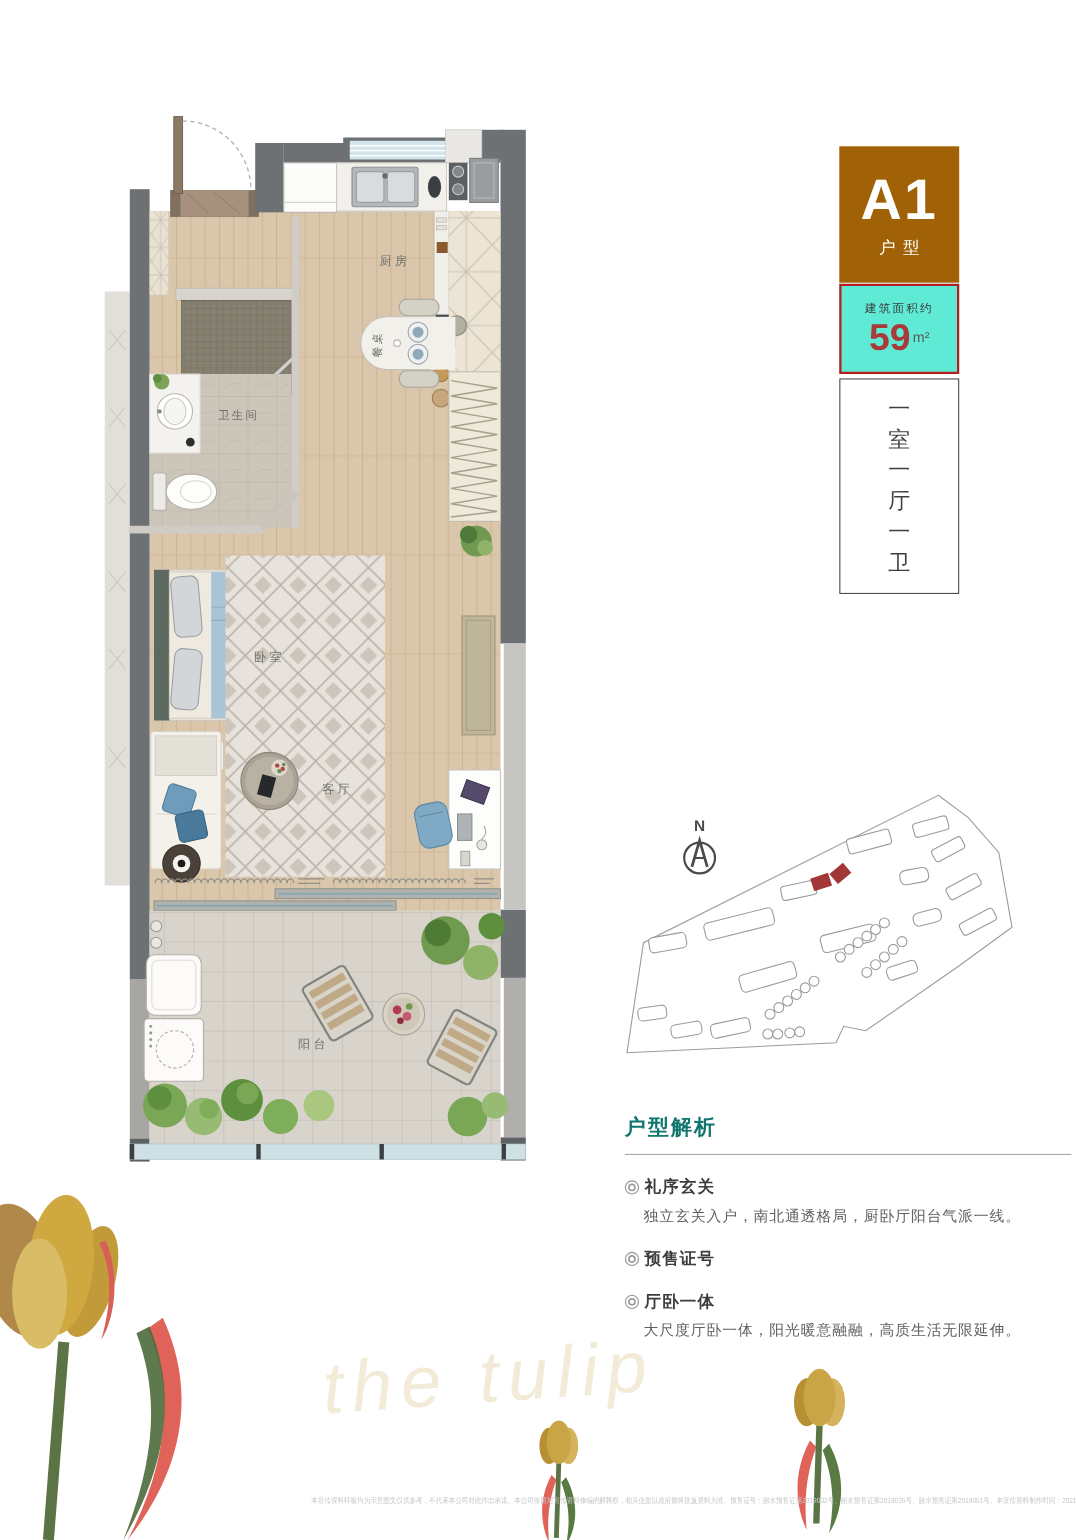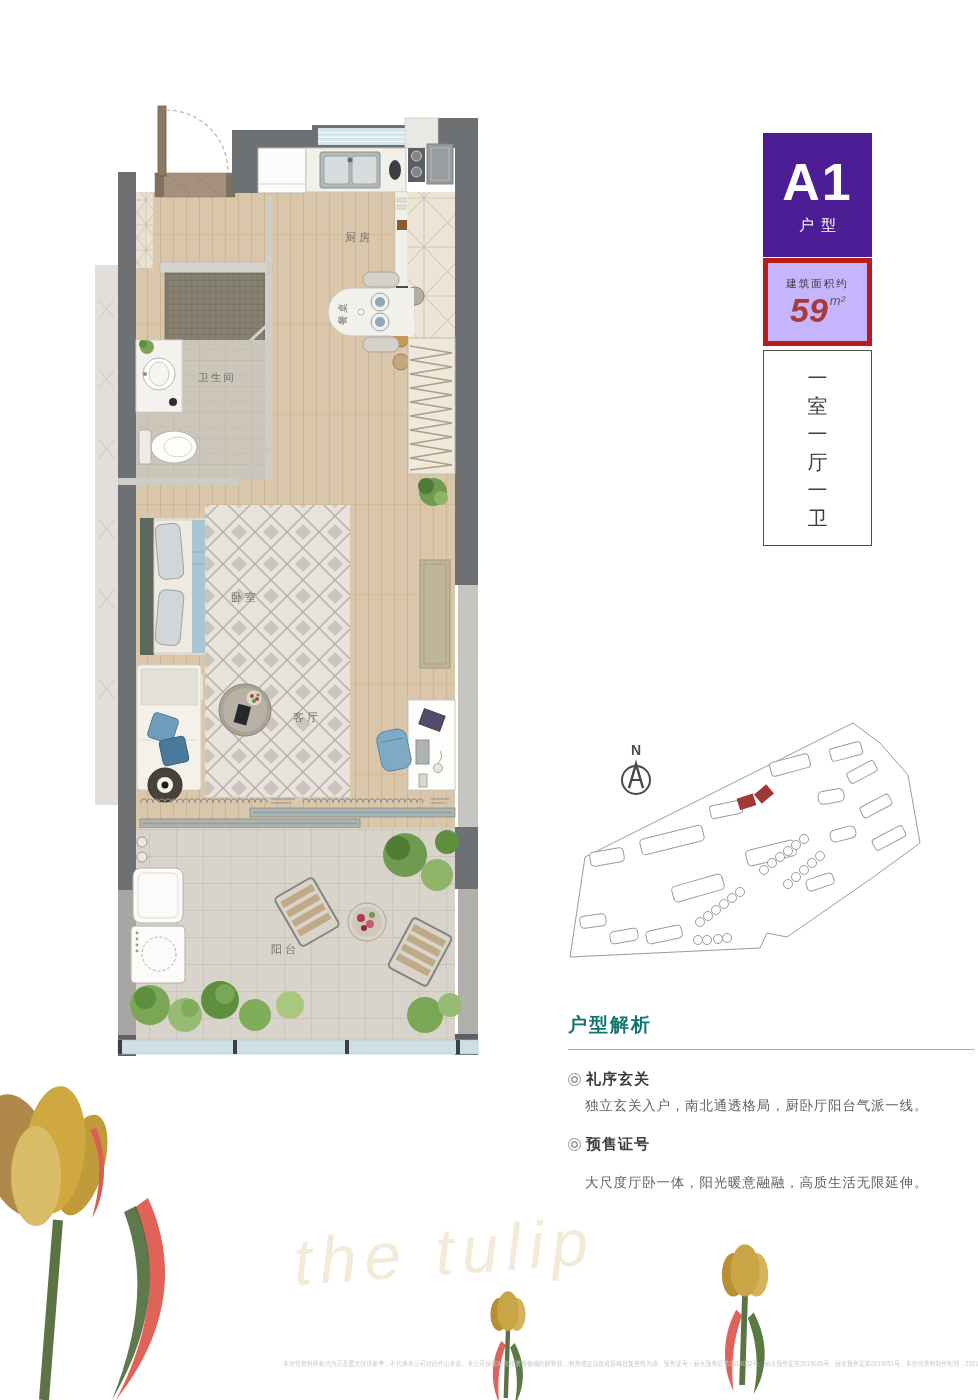--- a/index.html
+++ b/index.html
@@ -1,28 +1,28 @@
 <!DOCTYPE html>
 <html><head>
 <meta charset="utf-8">
 <style>
   html,body{margin:0;padding:0;background:#fff;}
   .canvas{position:relative;width:978px;height:1400px;background:#ffffff;overflow:hidden;
           font-family:"Liberation Sans",sans-serif;}
   .abs{position:absolute;}
   
   .badge-col{position:absolute;left:763px;top:133px;width:109px;}
-  .badge{background:#4c1d95;color:#fff;height:124px;display:flex;flex-direction:column;
+  .badge{background:#a16207;color:#fff;height:124px;display:flex;flex-direction:column;
          align-items:center;justify-content:center;}
   .badge .code{font-size:52px;font-weight:bold;line-height:1;letter-spacing:2px;}
   .badge .suffix{font-size:15px;letter-spacing:7px;margin-top:8px;text-indent:7px;}
-  .area-box{border:5px solid #b91c1c;background:#c4b5fd;height:78px;margin-top:1px;
+  .area-box{border:2px solid #b91c1c;background:#5eead4;height:78px;margin-top:1px;
             display:flex;flex-direction:column;align-items:center;justify-content:center;}
   .area-label{font-size:10.5px;color:#3c3c3c;letter-spacing:2px;}
-  .area-row{display:flex;align-items:flex-start;margin-top:2px;font-style:italic;}
+  .area-row{display:flex;align-items:center;margin-top:2px;}
   .area-value{color:#a93a3a;font-size:34px;font-weight:bold;line-height:1;}
   .area-unit{font-size:13px;color:#5a5a5a;margin-left:2px;margin-bottom:2px;}
   .layout-box{border:1px solid #4c4c4c;background:#fff;height:196px;margin-top:4px;
               display:flex;flex-direction:column;align-items:center;justify-content:space-between;
               padding:17px 0;box-sizing:border-box;}
   .layout-box span{font-size:20px;color:#3f3f3f;line-height:1;}
   
   .analysis{position:absolute;left:568px;top:1012px;width:406px;}
   .analysis-title{font-size:19px;font-weight:bold;color:#0f766e;letter-spacing:2px;}
   .analysis-hr{border:none;border-top:1px solid #a8a8a8;margin:11px 0 0 0;}
@@ -487,20 +487,24 @@
         </div>
       <div class="ai-desc">独立玄关入户，南北通透格局，厨卧厅阳台气派一线。</div>
     </div>
     <div class="analysis-item">
       <div class="ai-head">
           <span class="ring"></span>
         <span>预售证号</span>
         </div>
     </div>
     <div class="analysis-item">
+      <div class="ai-head">
+          <span class="ring"></span>
+        <span>厅卧一体</span>
+        </div>
       <div class="ai-desc">大尺度厅卧一体，阳光暖意融融，高质生活无限延伸。</div>
     </div>
   </div>
 
   <svg class="abs" style="left:0;top:1080px" width="840" height="320" viewBox="0 0 840 320">
     <defs>
       <g id="tulipS">
         <path d="M-6,8 C-18,30 -14,52 -8,64 C-10,45 -8,28 -2,12 Z" fill="#e0635a"></path>
         <path d="M6,10 C18,32 14,54 6,66 C10,46 8,30 2,14 Z" fill="#5a7a44"></path>
         <path d="M0,-2 L-2,60" stroke="#5c7345" stroke-width="4" fill="none"></path>

